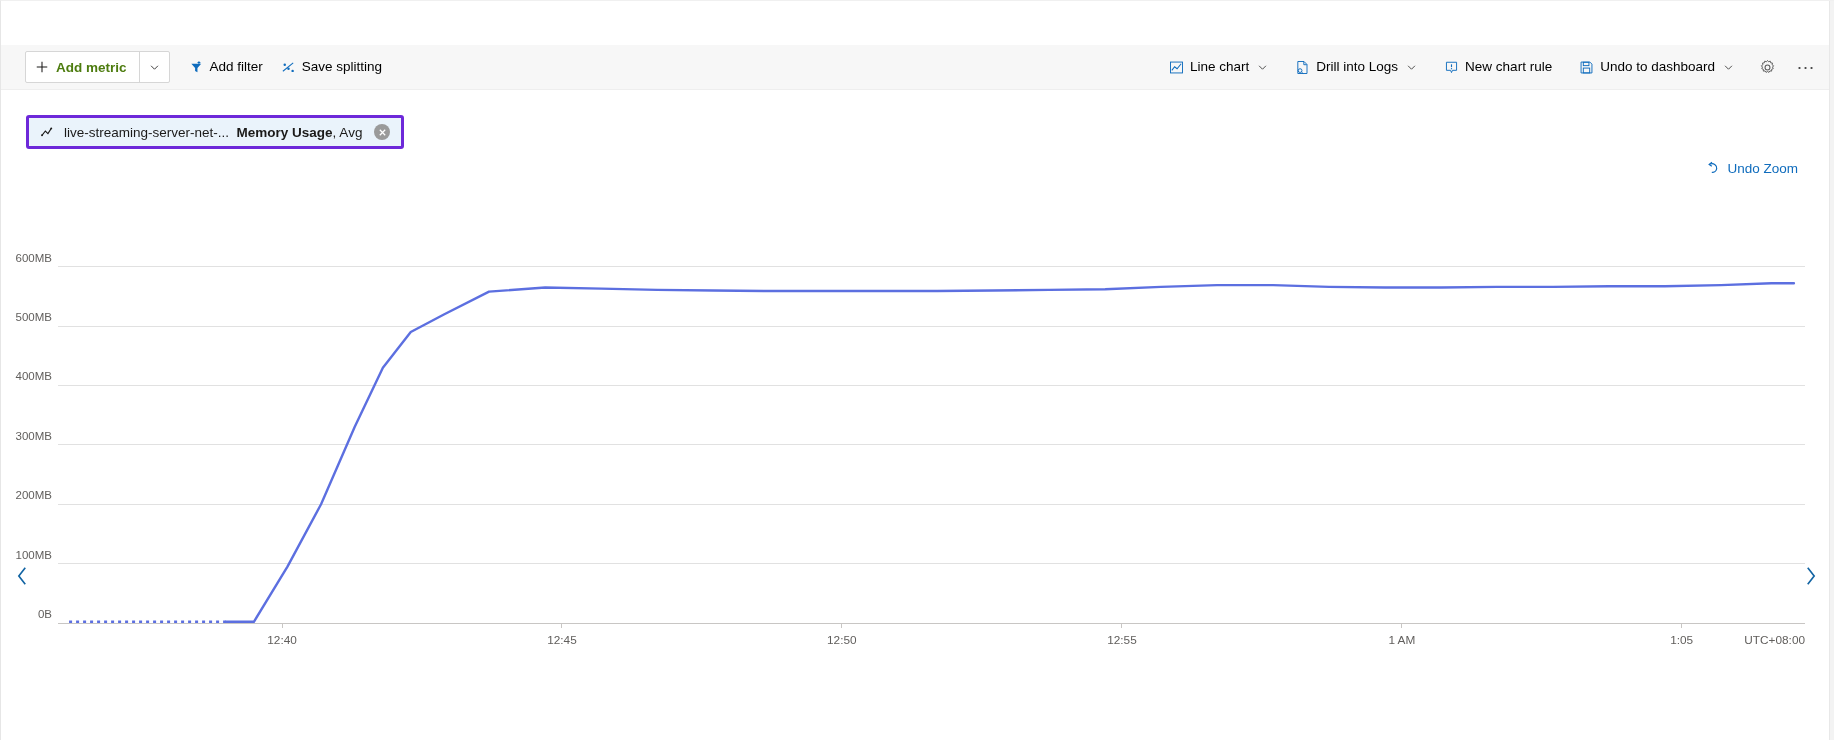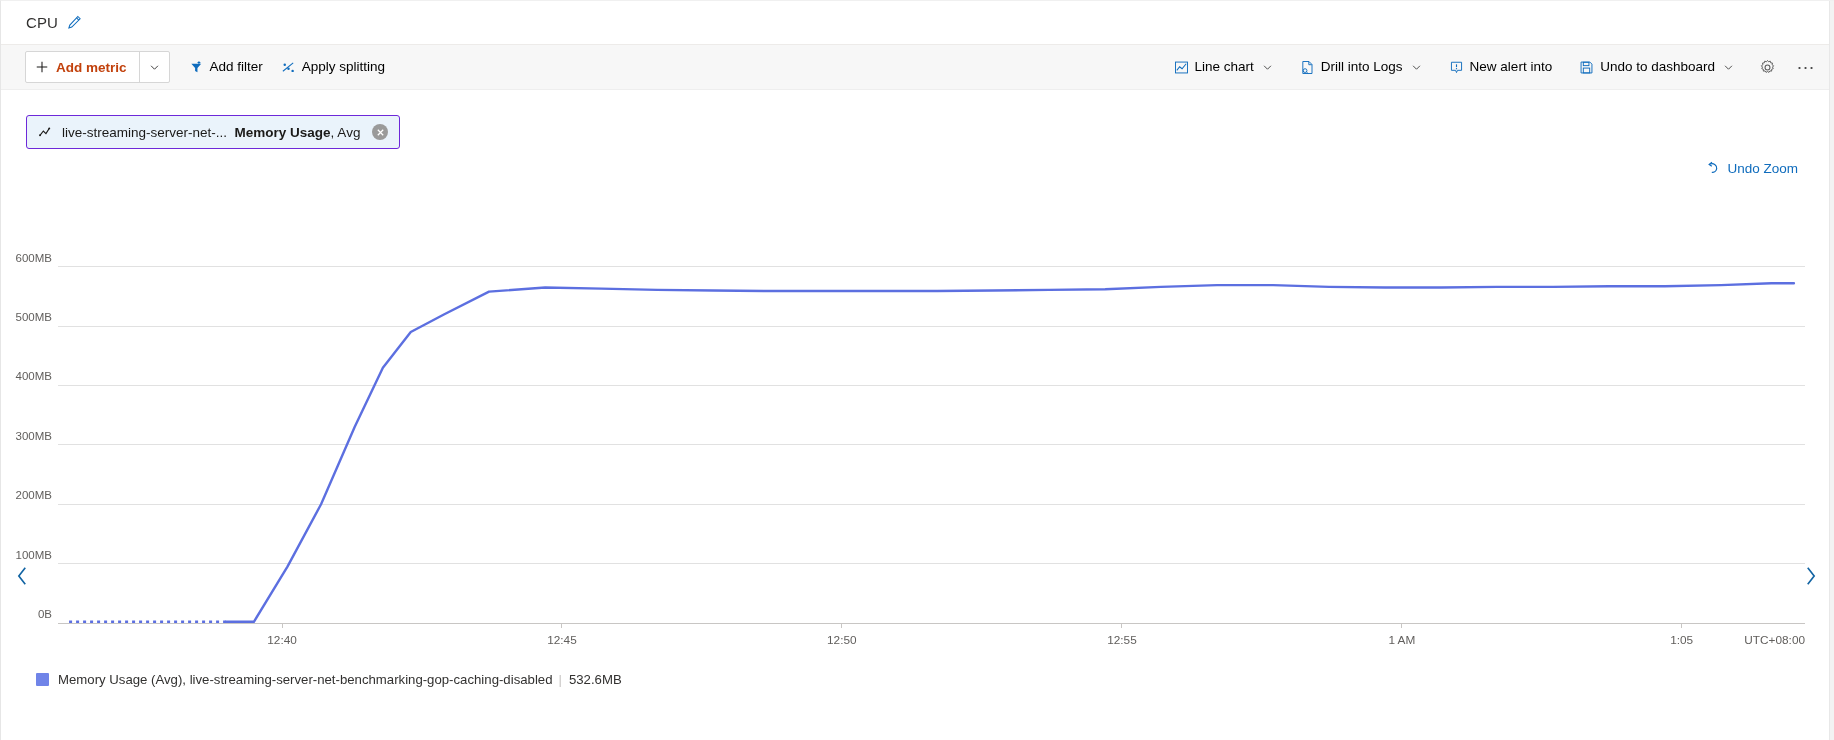--- a/index.html
+++ b/index.html
@@ -76,21 +76,21 @@
     overflow: hidden;
     cursor: pointer;
   }
   .split-btn .main {
     display: inline-flex;
     align-items: center;
     gap: 7px;
     padding: 0 12px 0 9px;
     font-size: 13.5px;
     font-weight: bold;
-    color: #c2410c;
+    color: #4d7c0f;
     white-space: nowrap;
   }
   .split-btn .caret {
     display: inline-flex;
     align-items: center;
     justify-content: center;
     width: 29px;
     border-left: 1px solid #d6d6d6;
     cursor: pointer;
   }
@@ -140,21 +140,21 @@
   .metric-chip {
     position: absolute;
     left: 25px;
     top: 25px;
     height: 34px;
     display: inline-flex;
     align-items: center;
     gap: 8px;
     padding: 0 11px 0 12px;
     background: #eaf3fb;
-    border: 1px solid #6d28d9;
+    border: 3px solid #6d28d9;
     border-radius: 3px;
     box-sizing: border-box;
     cursor: pointer;
   }
   .chip-text { font-size: 13.5px; color: #1b1a19; white-space: nowrap; }
   .chip-resource { color: #1b1a19; }
   .chip-metric { font-weight: bold; }
   .chip-close {
     display: inline-flex;
     align-items: center;
@@ -240,29 +240,20 @@
     width: 4px; height: 740px;
     background: #f3f3f3;
     border-left: 1px solid #e8e8e8;
   }
 </style>
 </head>
 <body>
 
 <div class="app-frame">
 
-  <div class="title-row">
-    <span class="chart-title">CPU</span>
-    <span class="edit-pencil">
-      <svg width="15" height="15" viewBox="0 0 16 16" aria-hidden="true">
-        <path d="M11.6 1.6 L14 4 L5.1 12.9 L2 13.9 L3 10.8 Z" fill="none" stroke="#0f6cbd" stroke-width="1.1"></path>
-        <path d="M10.2 3 L12.6 5.4" fill="none" stroke="#0f6cbd" stroke-width="1.1"></path>
-      </svg>
-    </span>
-  </div>
 
   <div class="command-bar">
     <div class="cmd-left">
 
       <div class="split-btn">
         <span class="main">
           <span class="cmd-icon">
             <svg width="14" height="14" viewBox="0 0 16 16" aria-hidden="true">
               <path d="M8 2 V14 M2 8 H14" stroke="#1b1a19" stroke-width="1.2"></path>
             </svg>
@@ -288,21 +279,21 @@
 
       <button class="cmd-btn">
         <span class="cmd-icon">
           <svg width="15" height="15" viewBox="0 0 16 16" aria-hidden="true">
             <path d="M2 12 L13 3" stroke="#0f6cbd" stroke-width="1.1"></path>
             <circle cx="4" cy="5" r="1.3" fill="#0f6cbd"></circle>
             <circle cx="8" cy="9.4" r="1.3" fill="#0f6cbd"></circle>
             <circle cx="12.4" cy="11.6" r="1.3" fill="#0f6cbd"></circle>
           </svg>
         </span>
-        <span class="label">Apply splitting</span>
+        <span class="label">Save splitting</span>
       </button>
     </div>
 
     <div class="cmd-right">
 
       <button class="cmd-btn">
         <span class="cmd-icon">
           <svg width="15" height="15" viewBox="0 0 16 16" aria-hidden="true">
             <rect x="1.6" y="2.2" width="12.8" height="11.6" fill="none" stroke="#0f6cbd" stroke-width="1"></rect>
             <path d="M3 11 L6 7.2 L8.6 9.3 L13 4" fill="none" stroke="#0f6cbd" stroke-width="1.1"></path>
@@ -334,21 +325,21 @@
       </button>
 
       <button class="cmd-btn">
         <span class="cmd-icon">
           <svg width="15" height="15" viewBox="0 0 16 16" aria-hidden="true">
             <path d="M2.6 2.4 H13.4 V11 H9 L8 13.4 L7 11 H2.6 Z" fill="none" stroke="#0f6cbd" stroke-width="1"></path>
             <path d="M8 4.6 V7.6" stroke="#0f6cbd" stroke-width="1.2"></path>
             <circle cx="8" cy="9.2" r=".7" fill="#0f6cbd"></circle>
           </svg>
         </span>
-        <span class="label">New alert into</span>
+        <span class="label">New chart rule</span>
       </button>
 
       <button class="cmd-btn">
         <span class="cmd-icon">
           <svg width="15" height="15" viewBox="0 0 16 16" aria-hidden="true">
             <path d="M2.2 2.2 H11.6 L13.8 4.4 V13.8 H2.2 Z" fill="none" stroke="#0f6cbd" stroke-width="1"></path>
             <rect x="4.6" y="2.4" width="6" height="3.6" fill="none" stroke="#0f6cbd" stroke-width="1"></rect>
             <rect x="4.6" y="8.6" width="6.8" height="5.2" fill="none" stroke="#0f6cbd" stroke-width="1"></rect>
           </svg>
         </span>
@@ -439,21 +430,15 @@
         <path d="M11 3 L4 12 L11 21" fill="none" stroke="#1264a3" stroke-width="1.8"></path>
       </svg>
     </div>
     <div class="nav-chevron nav-right">
       <svg width="15" height="22" viewBox="0 0 16 24" aria-hidden="true">
         <path d="M5 3 L12 12 L5 21" fill="none" stroke="#1264a3" stroke-width="1.8"></path>
       </svg>
     </div>
   </div>
 
-  <div class="legend-row">
-    <span class="legend-swatch"></span>
-    <span class="legend-text">
-      <span>Memory Usage (Avg), live-streaming-server-net-benchmarking-gop-caching-disabled</span><span class="legend-sep">|</span><span class="legend-value">532.6MB</span>
-    </span>
-  </div>
 
   <div class="right-edge"></div>
 </div>
 
 </body></html>

